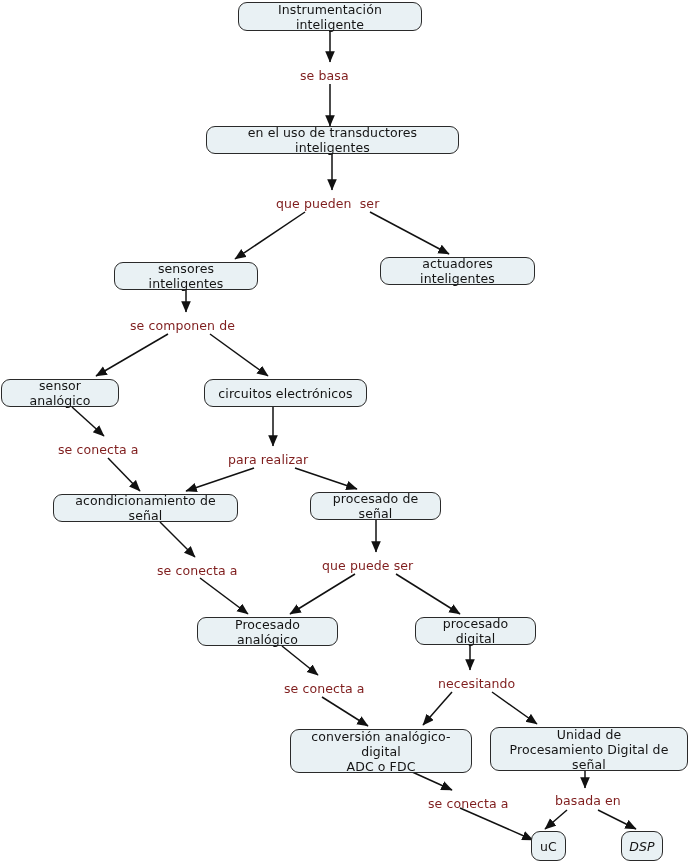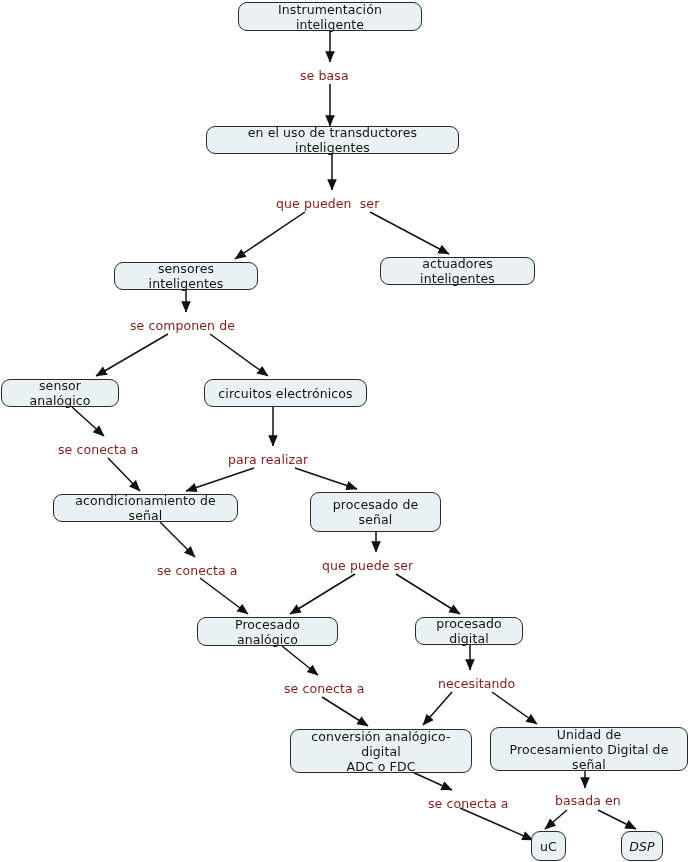--- a/index.html
+++ b/index.html
@@ -99,23 +99,23 @@
       </g>
   </svg>
   <div id="nodes">
       <div class="node" style="left: 238px; top: 2px; width: 184px; height: 29px;">Instrumentación inteligente</div>
       <div class="node" style="left: 206px; top: 126px; width: 253px; height: 28px;">en el uso de transductores inteligentes</div>
       <div class="node" style="left: 114px; top: 262px; width: 144px; height: 28px;">sensores inteligentes</div>
       <div class="node" style="left: 380px; top: 257px; width: 155px; height: 28px;">actuadores inteligentes</div>
       <div class="node" style="left: 1px; top: 379px; width: 118px; height: 28px;">sensor analógico</div>
       <div class="node" style="left: 204px; top: 379px; width: 163px; height: 28px;">circuitos electrónicos</div>
       <div class="node" style="left: 53px; top: 494px; width: 185px; height: 28px;">acondicionamiento de señal</div>
-      <div class="node" style="left: 310px; top: 492px; width: 131px; height: 40px;">procesado de señal</div>
+      <div class="node" style="left: 310px; top: 492px; width: 131px; height: 28px;">procesado de señal</div>
       <div class="node" style="left: 197px; top: 617px; width: 141px; height: 29px;">Procesado analógico</div>
-      <div class="node" style="left: 415px; top: 617px; width: 108px; height: 28px;">procesado digital</div>
+      <div class="node" style="left: 415px; top: 617px; width: 121px; height: 28px;">procesado digital</div>
       <div class="node" style="left: 290px; top: 729px; width: 182px; height: 44px;">conversión analógico-digital
 ADC o FDC</div>
       <div class="node" style="left: 490px; top: 727px; width: 198px; height: 44px;">Unidad de
 Procesamiento Digital de señal</div>
       <div class="node" style="left: 531px; top: 831px; width: 35px; height: 30px;">uC</div>
       <div class="node" style="left: 621px; top: 831px; width: 42px; height: 30px; font-style: italic;">DSP</div>
     </div>
   <div id="labels">
       <div class="link-label" style="left: 300px; top: 68px;">se basa</div>
       <div class="link-label" style="left: 276px; top: 196px;">que pueden  ser</div>

